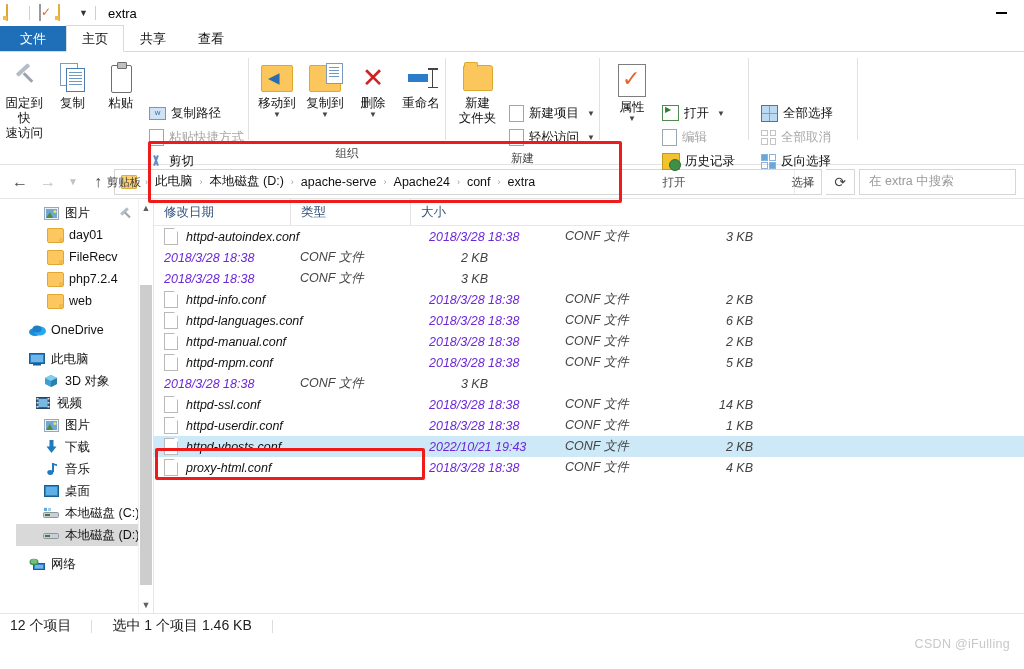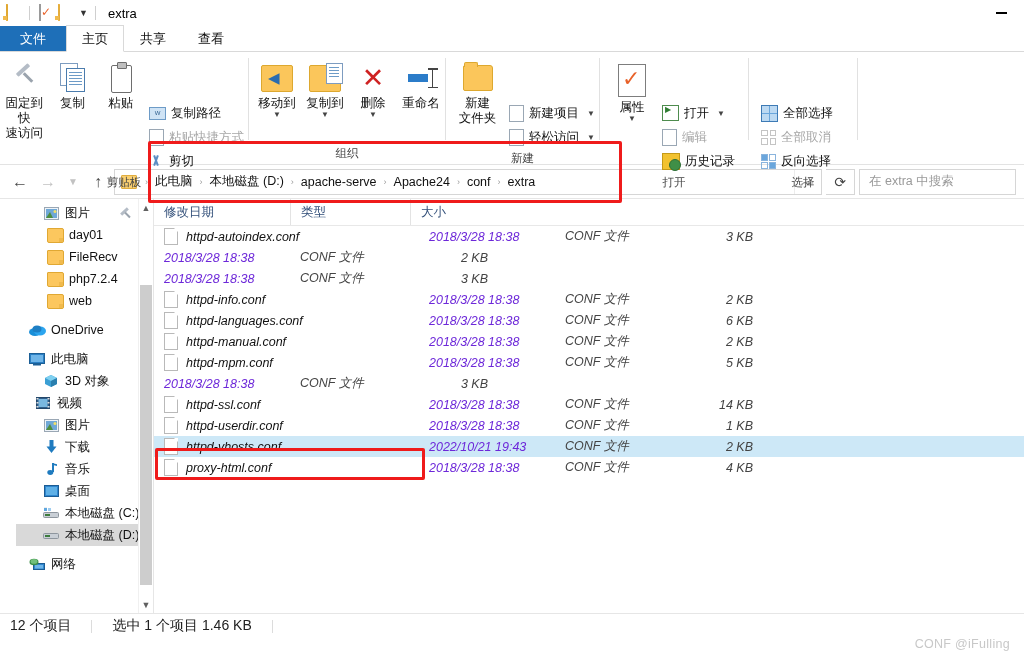--- a/index.html
+++ b/index.html
@@ -671,18 +671,18 @@
     </div>
   </div>
 
   <div class="statusbar">
     <span class="stitem">12 个项目</span>
     <span class="stsep"></span>
     <span class="stitem">选中 1 个项目  1.46 KB</span>
     <span class="stsep"></span>
   </div>
 
-  <div class="watermark">CONF @iFulling</div>
+  <div class="watermark">CSDN @iFulling</div>
 
   <div class="anno" style="left:148px;top:141px;width:468px;height:56px"></div>
   <div class="anno" style="left:155px;top:448px;width:264px;height:26px"></div>
 
 </div>
 
 </body></html>

